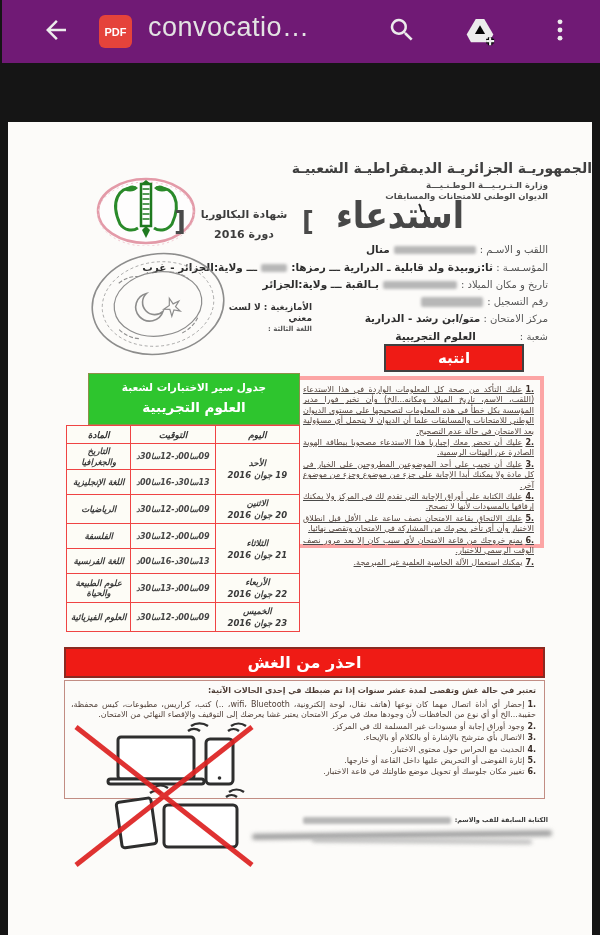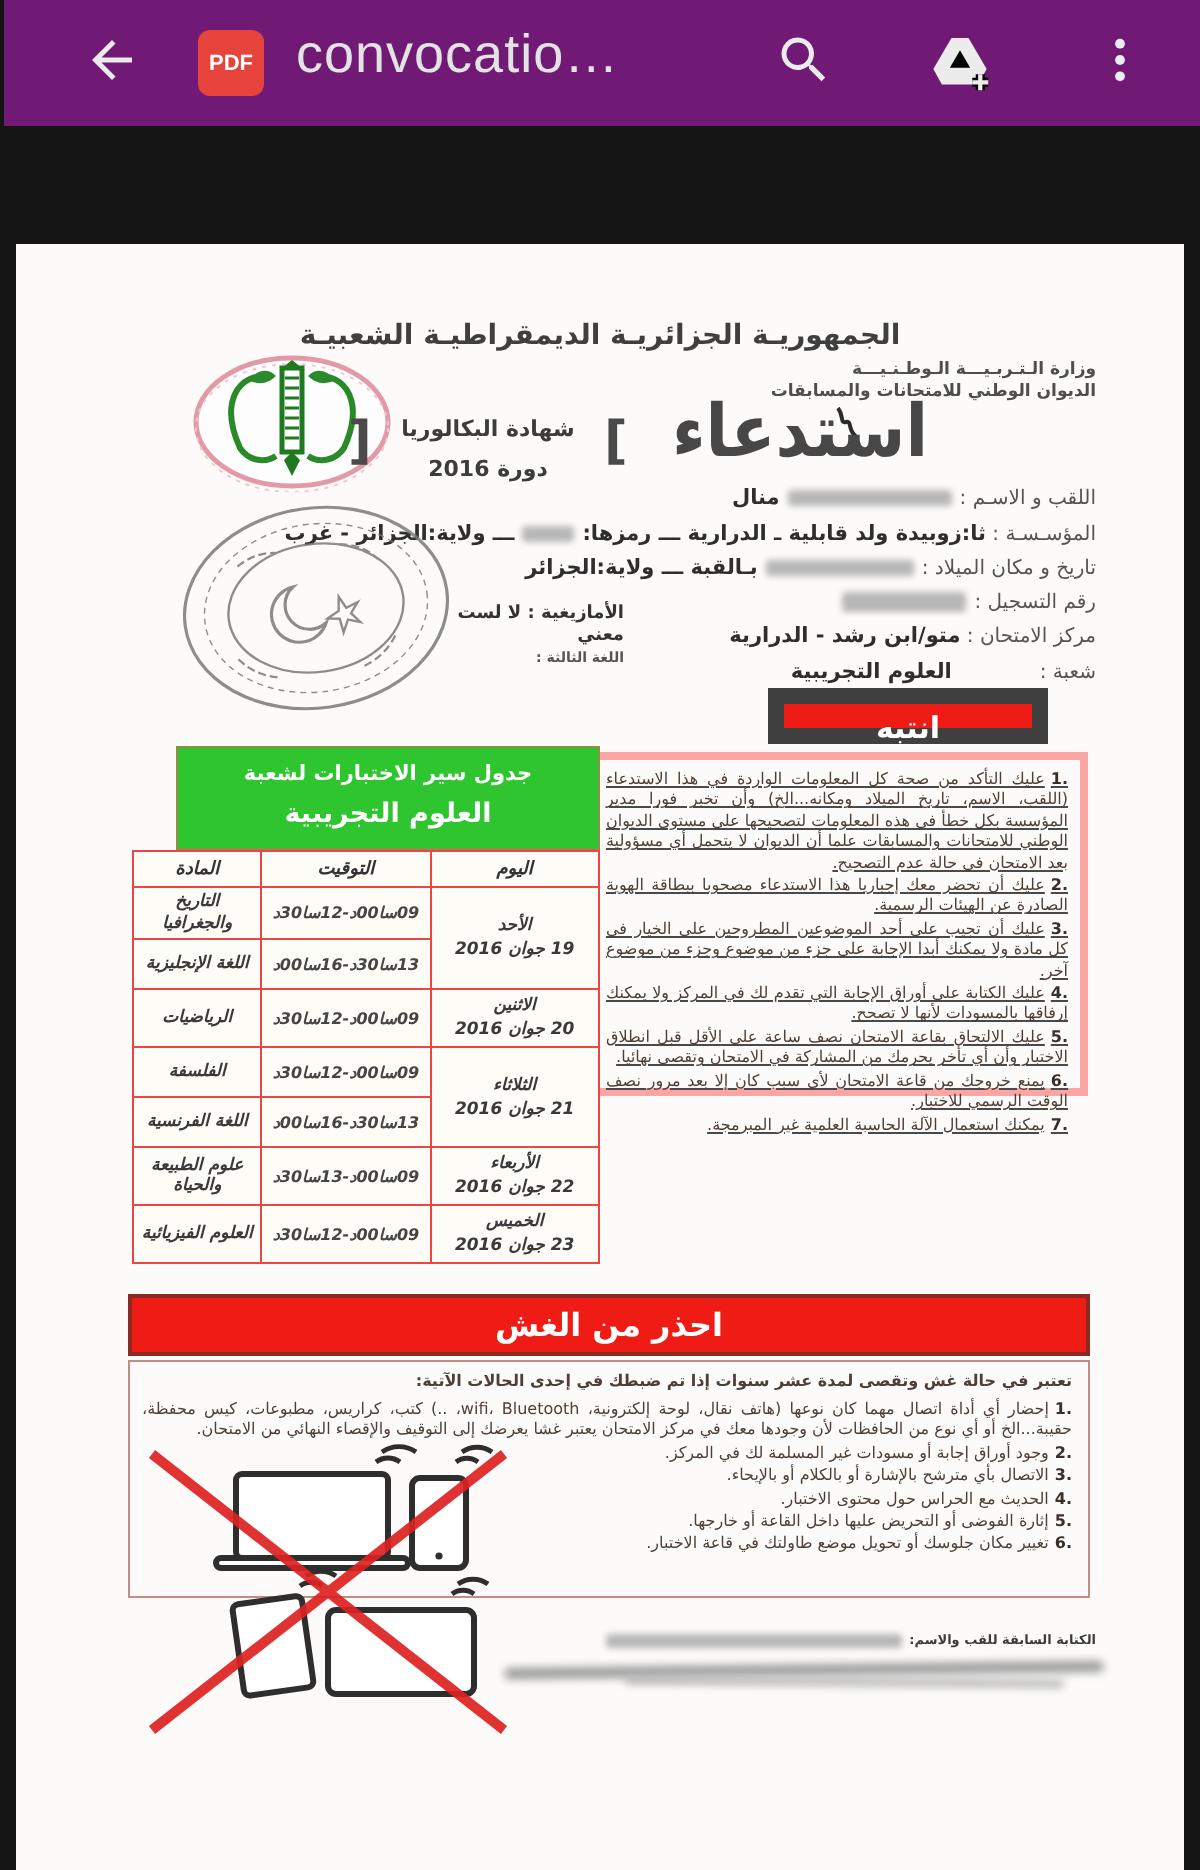--- a/index.html
+++ b/index.html
@@ -31,21 +31,21 @@
   .ab-search{left:384px;}
   .ab-drive{left:462px;}
   .ab-more{left:542px;}
   
   .page{
     position:absolute;left:8px;top:122px;width:584px;height:813px;
     background:#fcfbf9;direction:rtl;color:#4a4a4a;
   }
   .page *{box-sizing:border-box;}
   .doc-republic{
-    position:absolute;top:38px;right:0;left:0;text-align:center;
+    position:absolute;top:38px;right:0;left:0;text-align:right;
     font-size:14px;font-weight:bold;color:#3f3f3f;letter-spacing:0px;
   }
   .doc-ministry{
     position:absolute;top:58px;right:44px;text-align:right;
     font-size:8.5px;line-height:11px;color:#4e4e4e;font-weight:bold;
   }
   .ink-mark{position:absolute;left:408px;top:80px;}
   .onec-logo{position:absolute;left:86px;top:54px;}
   .big-title{
     position:absolute;left:306px;top:74px;width:172px;text-align:center;
@@ -74,21 +74,21 @@
   .stream-val{margin-right:44px;}
   .amazigh{
     position:absolute;left:200px;top:180px;width:104px;text-align:right;
     font-size:9px;font-weight:bold;color:#333;line-height:11px;
   }
   .amazigh .third{font-size:7px;font-weight:bold;color:#555;}
   .stamp{position:absolute;left:74px;top:126px;opacity:.85;}
   
   .attn-banner{
     position:absolute;left:376px;top:222px;width:140px;height:28px;
-    background:#ef1b15;border:8px solid #404040;color:#fff;
+    background:#ef1b15;border:2px solid #404040;color:#fff;
     font-size:15px;font-weight:bold;text-align:center;line-height:25px;
   }
   .attn-box{
     position:absolute;left:287px;top:254px;width:249px;height:172px;
     border:4px solid #fca5a5;padding:5px 6px 4px 4px;text-decoration:underline;
   }
   .attn-box .item,.cheat-box .item{
     font-size:8px;line-height:10.4px;color:#4e3e36;text-align:justify;
     margin-bottom:1px;
   }

